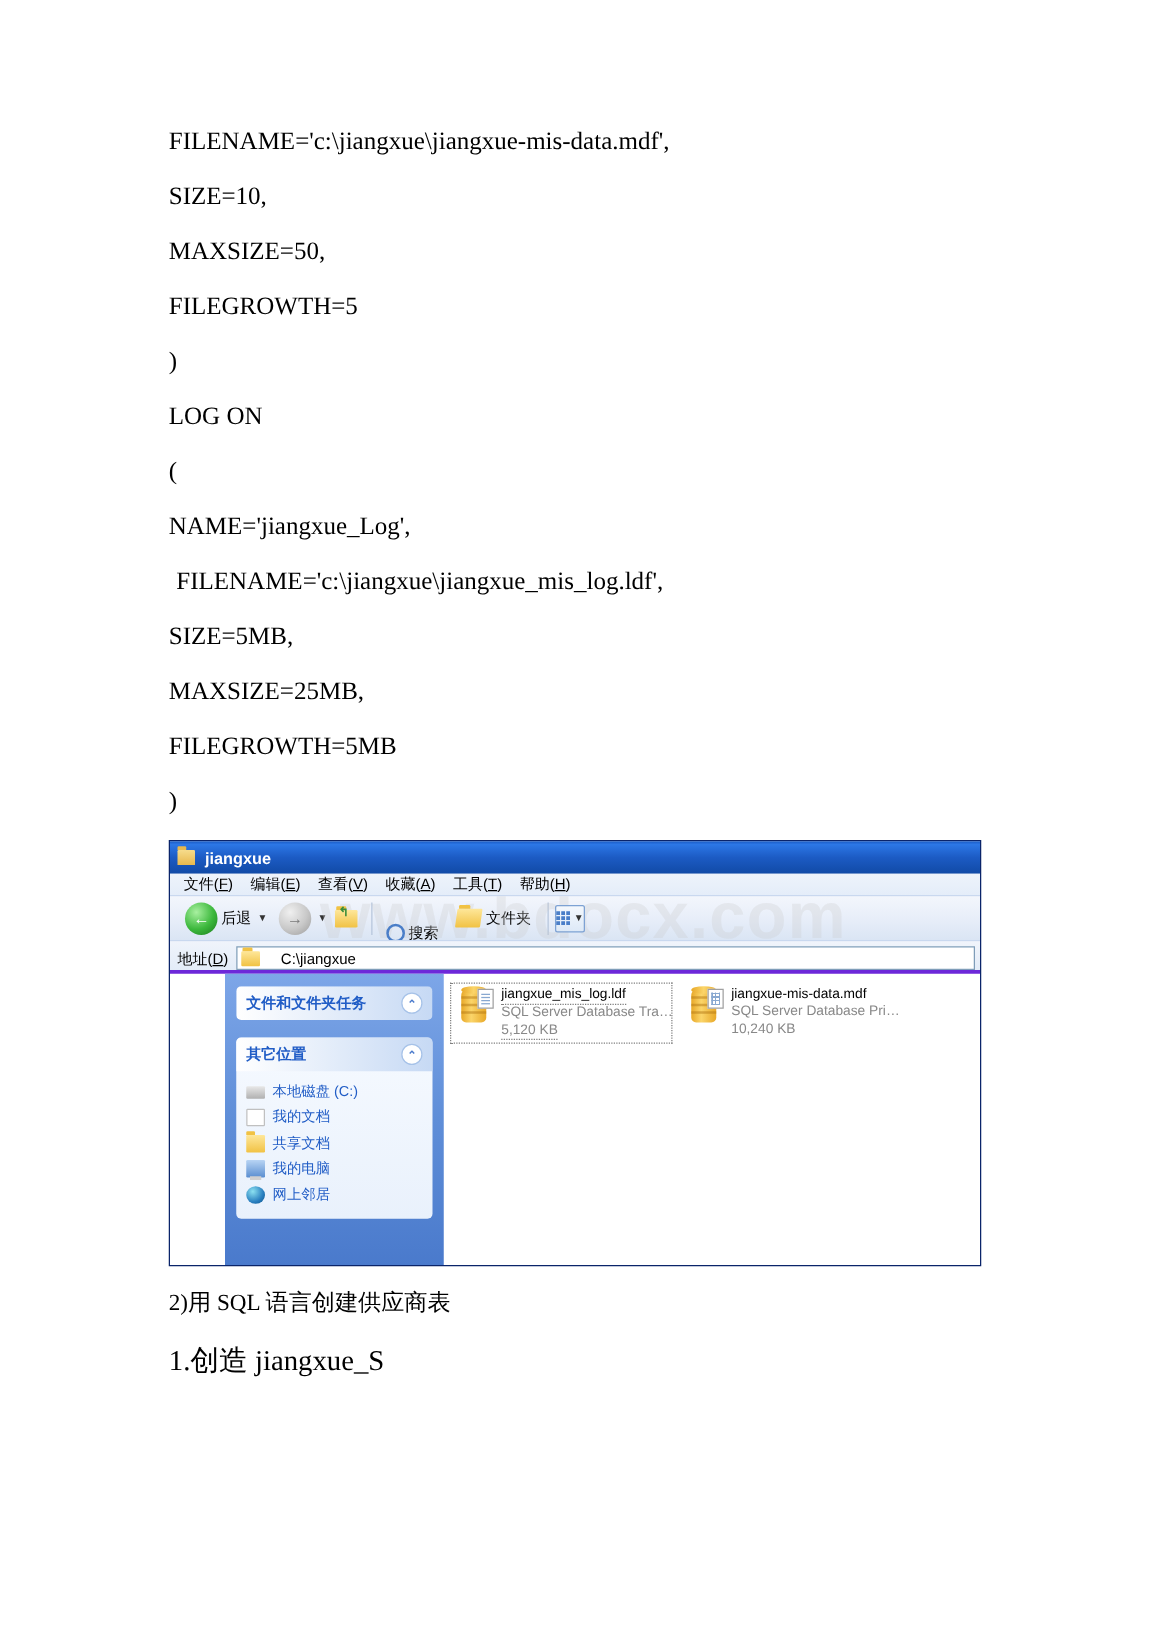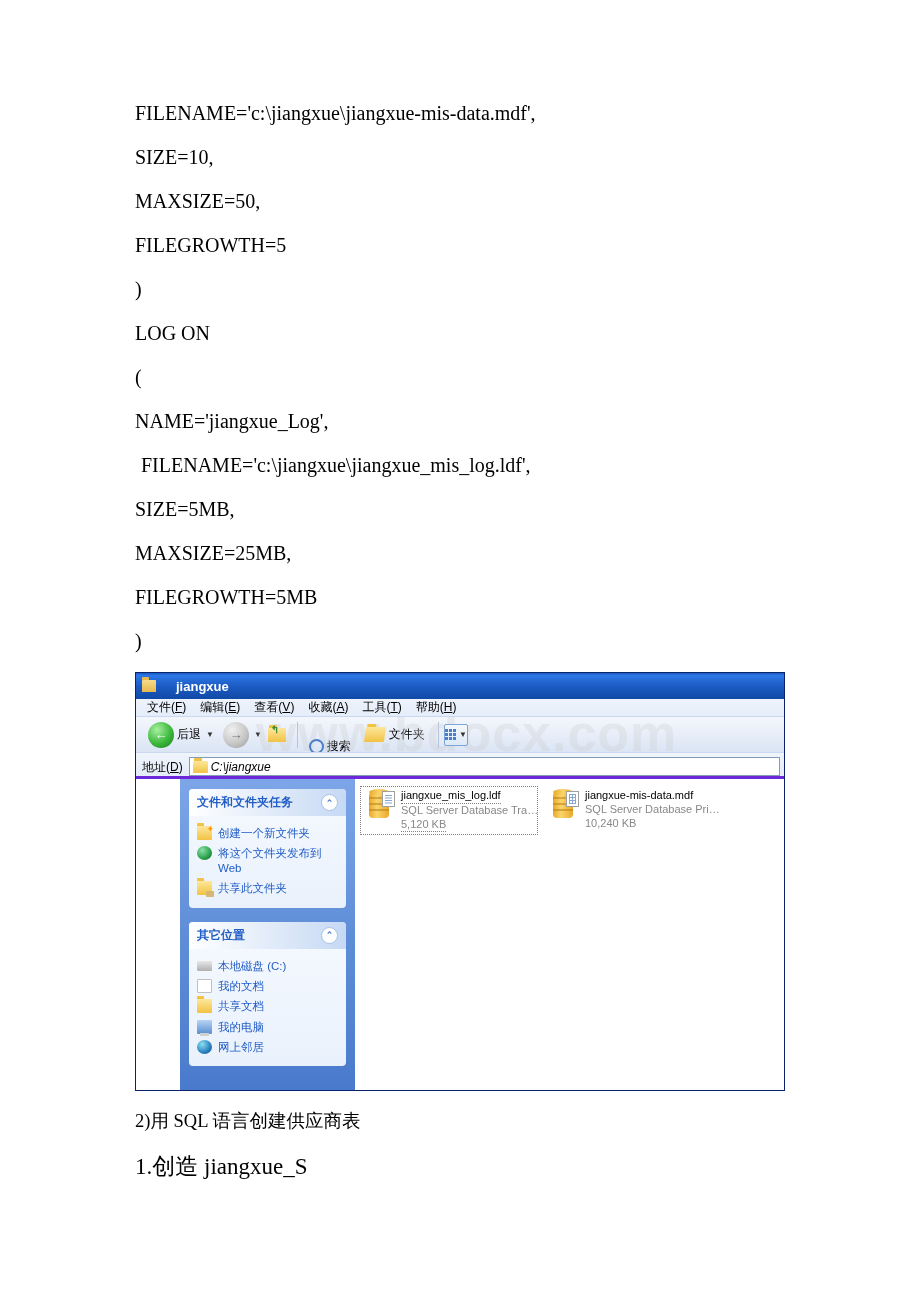--- a/index.html
+++ b/index.html
@@ -3,21 +3,21 @@
 <meta charset="utf-8">
 <style>
   * { box-sizing: border-box; margin: 0; padding: 0; }
   body { font-family: "Times New Roman", serif; background: #fff; width: 920px; color: #000; }
   .page { padding: 100px 135px 60px 135px; }
   .code-line { font-size: 20px; line-height: 1.3; margin-bottom: 18px; font-family: "Times New Roman", serif; }
   .code-line.indent { padding-left: 6px; }
   
   
   .explorer { width: 650px; border: 1px solid #0a246a; position: relative; margin-top: 4px; }
-  .titlebar { background: linear-gradient(to bottom, #1a5bc4 0%, #2c77e6 10%, #1c5bc4 50%, #114aa6 100%); height: 26px; display: flex; align-items: center; padding-left: 6px; gap: 20px; }
+  .titlebar { background: linear-gradient(to bottom, #1a5bc4 0%, #2c77e6 10%, #1c5bc4 50%, #114aa6 100%); height: 26px; display: flex; align-items: center; padding-left: 6px; gap: 8px; }
   .titlebar-icon { width: 14px; height: 12px; background: linear-gradient(to bottom, #f6dc8c 0%, #e8b84d 100%); border-radius: 1px 1px 0 0; position: relative; }
   .titlebar-icon::before { content:""; position:absolute; top:-3px; left:0; width:7px; height:3px; background:#e8b84d; border-radius:1px 1px 0 0;}
   .titlebar-text { color: #fff; font-size: 13px; font-weight: bold; font-family: Tahoma, sans-serif; }
   
   .menubar { background: linear-gradient(to bottom, #eef3fb 0%, #e4edf9 100%); height: 17px; display: flex; align-items: center; padding-left: 4px; font-family: Tahoma, "Microsoft YaHei", sans-serif; font-size: 12px; color: #000; }
   .menubar-item { padding: 0 7px; }
   .menubar-item u { text-decoration: underline; }
   
   .toolbar { background: linear-gradient(to bottom, #f3f6fc 0%, #e8eef9 50%, #dae5f4 100%); height: 36px; display: flex; align-items: center; padding-left: 6px; border-top: 1px solid #c9d8ef; position: relative; overflow: hidden;}
   .back-btn { display: flex; align-items: center; gap: 3px; padding: 0 6px; font-family: Tahoma,"Microsoft YaHei", sans-serif; font-size: 12px;}
@@ -39,21 +39,21 @@
   .fld-open { width: 20px; height: 15px; background: linear-gradient(to bottom,#fee79a,#f1c244); border-radius: 1px; position: relative; transform: skewX(-8deg);}
   .fld-open::before{content:"";position:absolute;top:-3px;left:1px;width:9px;height:3px;background:#f1c244;border-radius:1px 1px 0 0;transform:skewX(8deg);}
   .views-btn { width: 24px; height: 22px; border: 1px solid #7da2d4; background: linear-gradient(to bottom,#f4f8fd,#dde9f7); border-radius: 2px; display:flex; align-items:center; justify-content:center; position:relative; gap:1px;}
   .views-grid { width: 14px; height: 12px; display: grid; grid-template-columns: repeat(3,1fr); grid-template-rows: repeat(3,1fr); gap: 1px;}
   .views-grid span { background: #4a7ec8; }
   
   .watermark { position: absolute; left: 120px; top: -14px; font-size: 52px; font-weight: bold; color: rgba(200,200,200,0.28); font-family: Arial, sans-serif; letter-spacing: 1px; white-space: nowrap; pointer-events:none;}
   
   .addrbar { background: linear-gradient(to bottom,#f0f4fb,#e3ecf8); height: 24px; display: flex; align-items: flex-end; padding-left: 6px; font-family: Tahoma,"Microsoft YaHei",sans-serif; font-size: 12px; border-top: 1px solid #c9d8ef;}
   .addrbar-label u { text-decoration: underline; }
-  .addr-input { margin-left: 6px; display: flex; align-items: center; gap: 3px; background: #fff; border: 1px solid #7f9db9; height: 19px; flex: 1; margin-right: 4px; padding: 0 3px; font-style: italic;}
+  .addr-input { margin-left: 6px; display: flex; align-items: center; gap: 17px; background: #fff; border: 1px solid #7f9db9; height: 19px; flex: 1; margin-right: 4px; padding: 0 3px;}
   .addr-input .fld-ico{ width:15px; height:12px; }
   .addr-text { font-size: 12px; font-family: Tahoma, sans-serif; }
   
   .explorer-body { display: flex; background: #fff; min-height: 236px; border-top: 3px solid #6d28d9; padding-left: 44px;}
   .left-panel { width: 175px; background: linear-gradient(to bottom,#7da6e8 0%, #5f8ed8 50%, #4a7acc 100%); padding: 10px 9px; font-family: Tahoma,"Microsoft YaHei",sans-serif;}
   .task-box { background: linear-gradient(to bottom,#f6faff,#e9f1fc); border-radius: 4px; margin-bottom: 14px; overflow: hidden;}
   .task-header { background: linear-gradient(to right,#fff 0%, #c6d9f4 100%); padding: 5px 8px; display: flex; align-items: center; justify-content: space-between; font-size: 12px; font-weight: bold; color: #215dc6;}
   .chev { width: 17px; height: 17px; border: 1px solid #a6c2e8; border-radius: 50%; background:#fff; display:flex; align-items:center; justify-content:center; font-size:9px; color:#4a7acc;}
   .task-body { padding: 7px 8px 9px 8px; }
   .task-link { display: flex; align-items: flex-start; gap: 6px; padding: 3px 0; font-size: 11.5px; color: #215dc6; line-height: 1.25;}
@@ -177,34 +177,20 @@
       </div>
     </div>
 
     <div class="explorer-body">
       <div class="left-panel">
         <div class="task-box">
           <div class="task-header">
             <span>文件和文件夹任务</span>
             <div class="chev">⌃</div>
           </div>
-          <div class="task-body">
-            <div class="task-link">
-              <div class="tl-icon newfolder"></div>
-              <span>创建一个新文件夹</span>
-            </div>
-            <div class="task-link">
-              <div class="tl-icon web"></div>
-              <span>将这个文件夹发布到 Web</span>
-            </div>
-            <div class="task-link">
-              <div class="tl-icon share"></div>
-              <span>共享此文件夹</span>
-            </div>
-          </div>
         </div>
 
         <div class="task-box">
           <div class="task-header">
             <span>其它位置</span>
             <div class="chev">⌃</div>
           </div>
           <div class="task-body">
             <div class="task-link">
               <div class="tl-icon disk"></div>

